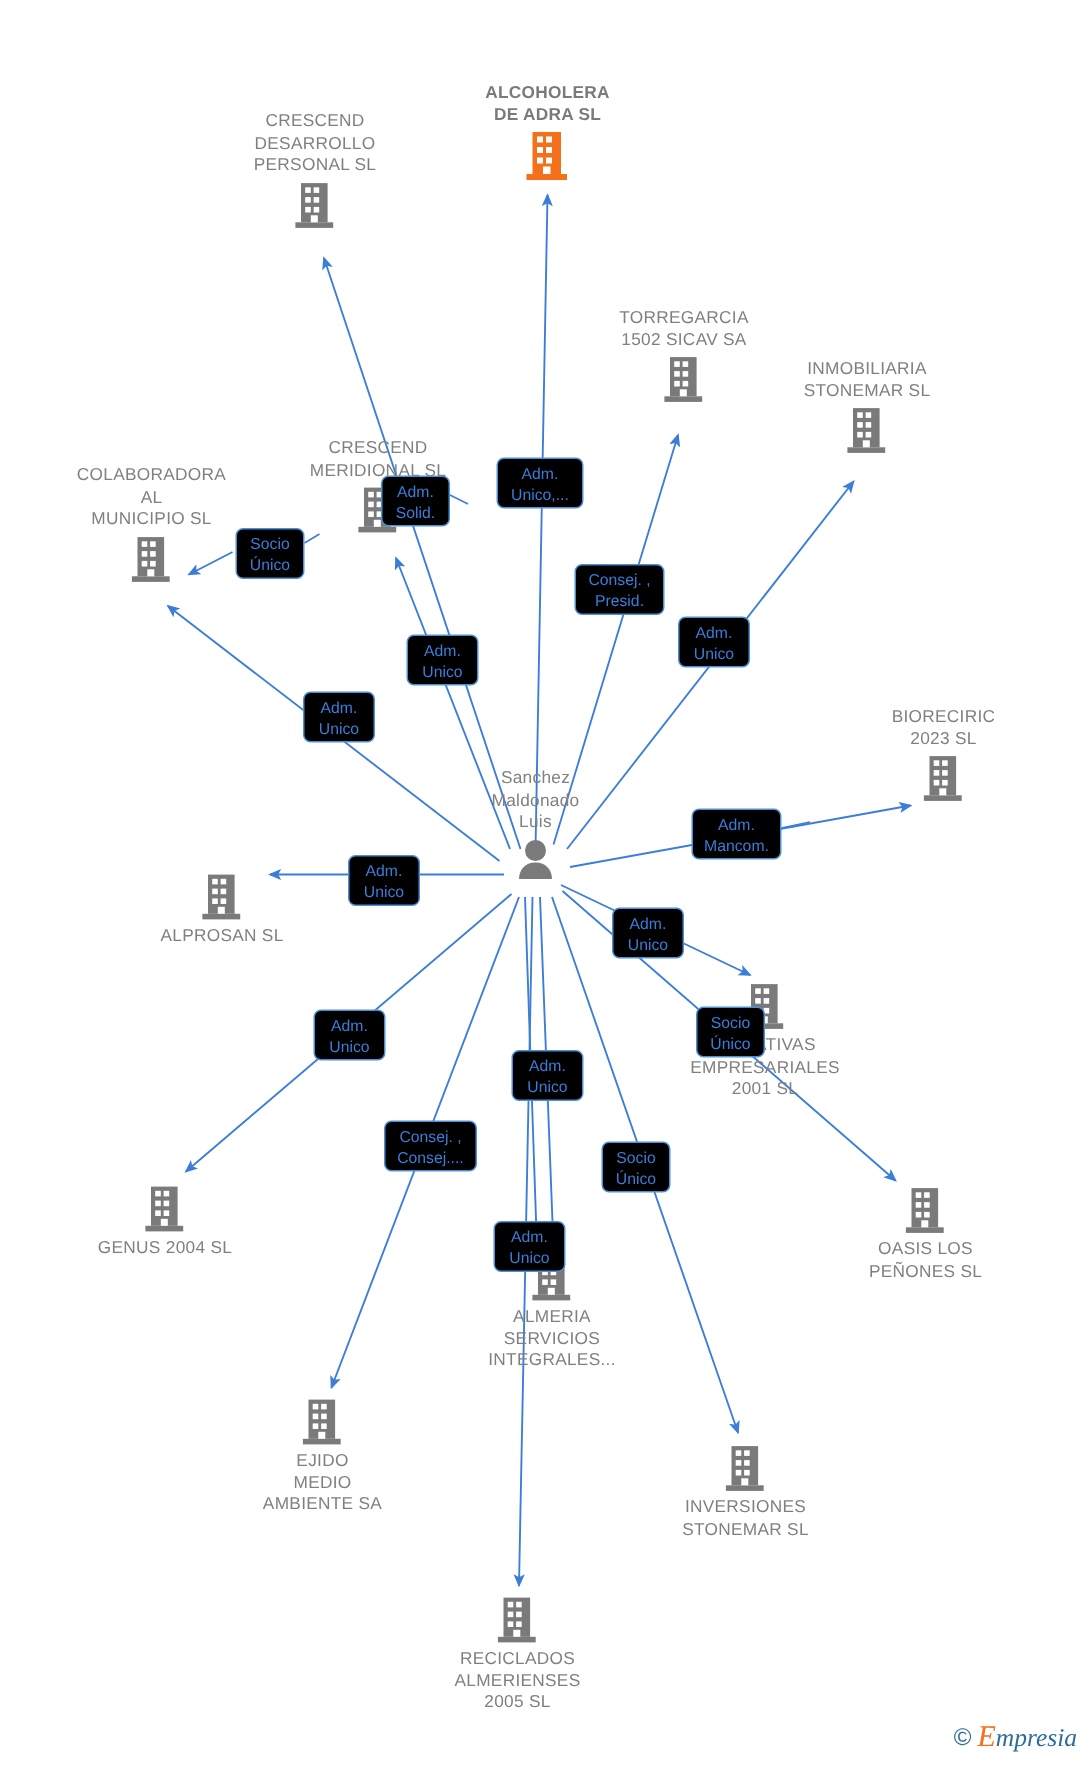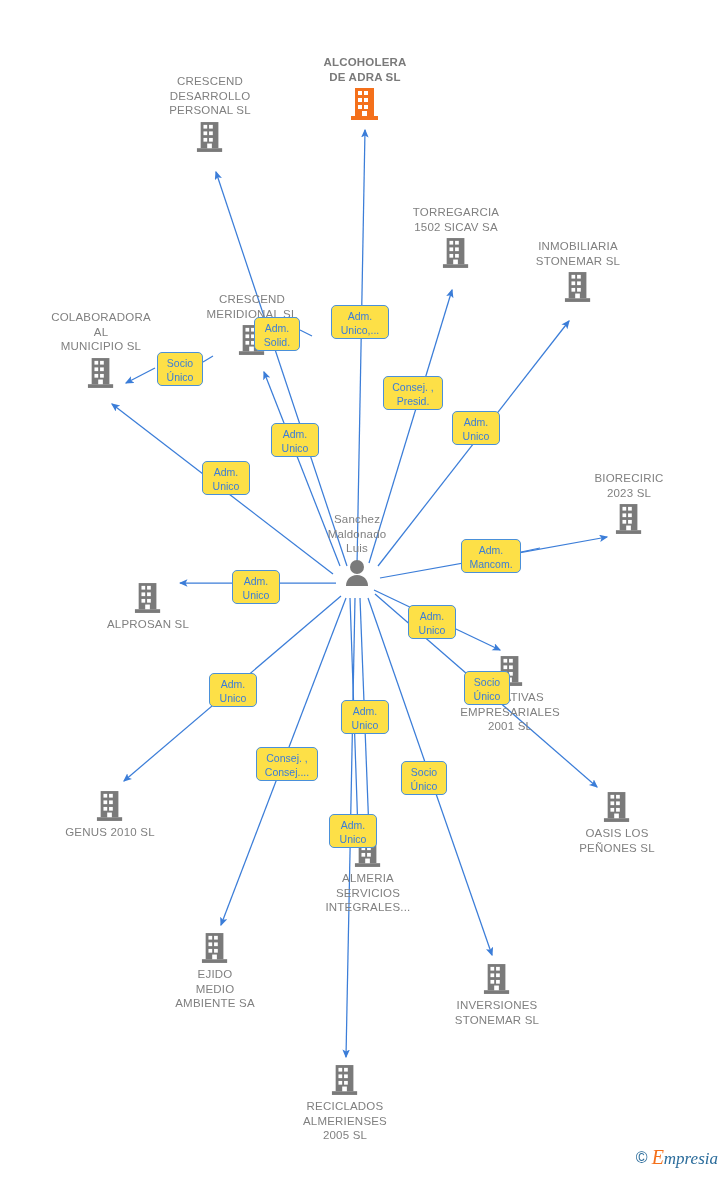--- a/index.html
+++ b/index.html
@@ -20,21 +20,21 @@
     letter-spacing:.2px;white-space:pre-line;
   }
   .node.top .cap{margin-bottom:3px;}
   .node.bottom .cap{margin-top:3px;}
   .node.focus .cap{color:#7a7a7a;font-weight:bold;}
   .node .cap.bold{font-weight:bold;}
 
   
   .badge{
     position:absolute;box-sizing:border-box;
-    border:1.3px solid #4a90d9;border-radius:5px;background:#fde047;
+    border:1.3px solid #4a90d9;border-radius:5px;background:#000000;
     color:#3b7dd8;font-size:10.5px;line-height:14px;text-align:center;
     padding:3px 5px;white-space:pre-line;
   }
 
   
   #watermark{position:absolute;right:10px;bottom:12px;display:flex;align-items:center;gap:4px;}
   #watermark .c{color:#2b6c9b;font-size:16px;line-height:16px;}
   #watermark .w{font-family:Liberation Serif, serif;font-style:italic;font-size:17px;line-height:18px;color:#2b6c9b;}
   #watermark .w .e{color:#f4701b;font-size:20px;}
 </style>
@@ -304,21 +304,21 @@
         <rect x="8" y="4" width="4" height="4"></rect>
             <rect x="14" y="4" width="4" height="4"></rect>
         <rect x="8" y="11" width="4" height="4"></rect>
             <rect x="14" y="11" width="4" height="4"></rect>
         <rect x="8" y="18" width="4" height="4"></rect>
             <rect x="14" y="18" width="4" height="4"></rect>
         <rect x="12" y="24" width="5" height="5"></rect>
       </g>
         </svg>
     </span>
-    <span class="cap">GENUS 2010 SL</span>
+    <span class="cap">GENUS 2004 SL</span>
   </div>
 
   <div class="node bottom" style="left:617px;top:791px;">
     <span class="glyph">
       <svg width="28" height="32" viewBox="0 0 30 34">
           <g fill="#7a7a7a">
         <rect x="5" y="1" width="19" height="28"></rect>
             <rect x="1" y="29" width="27" height="4"></rect>
       </g>
           <g fill="#ffffff">

